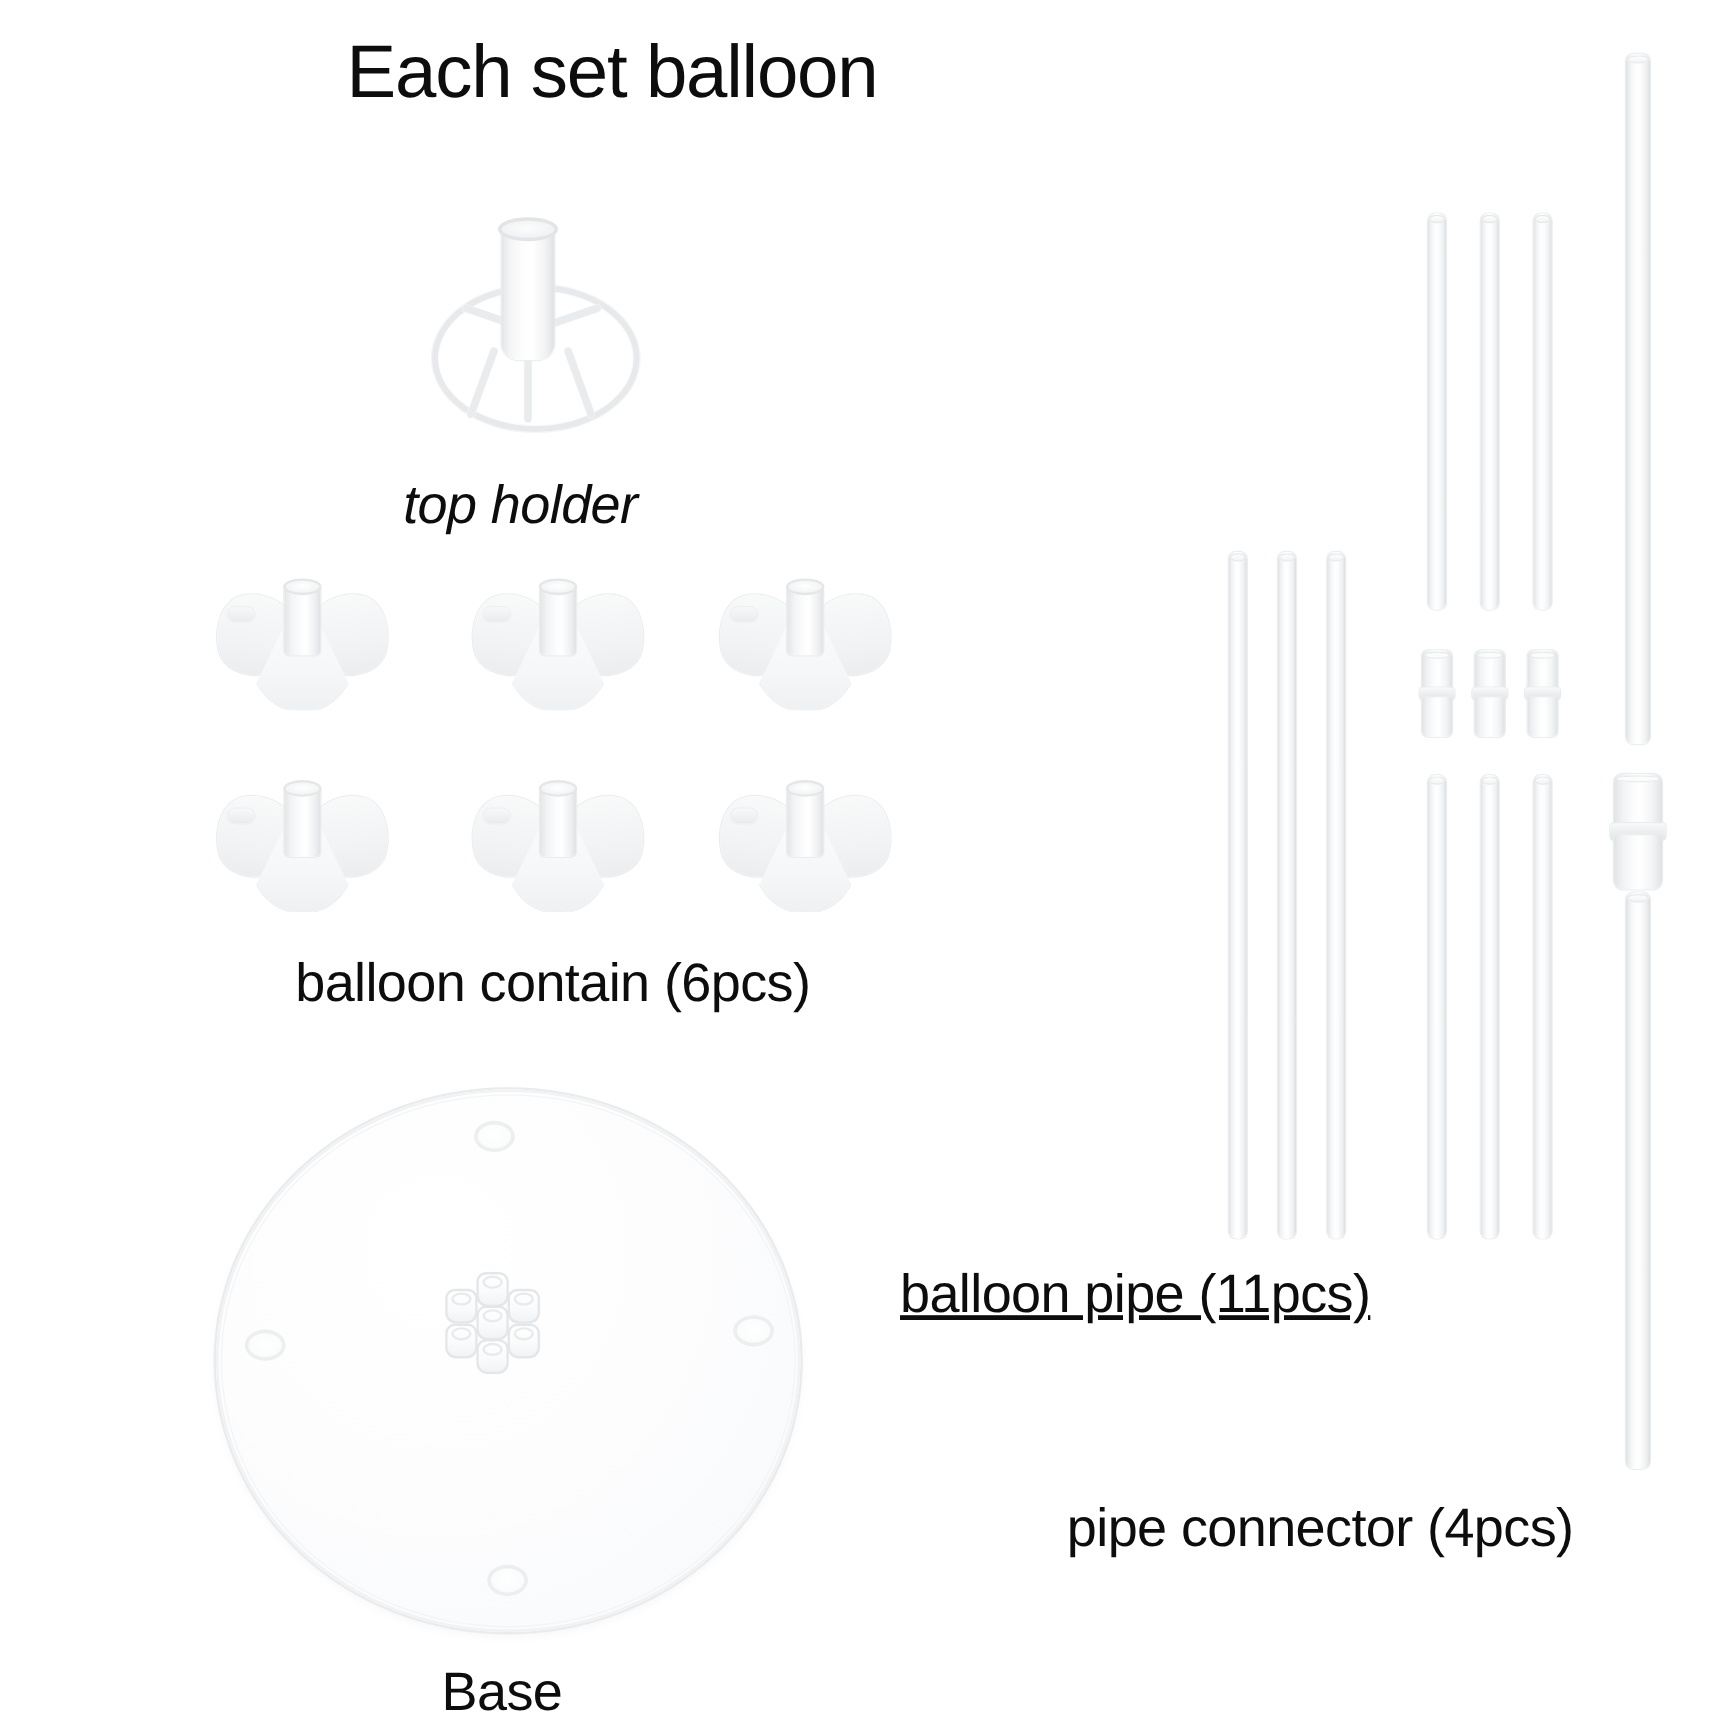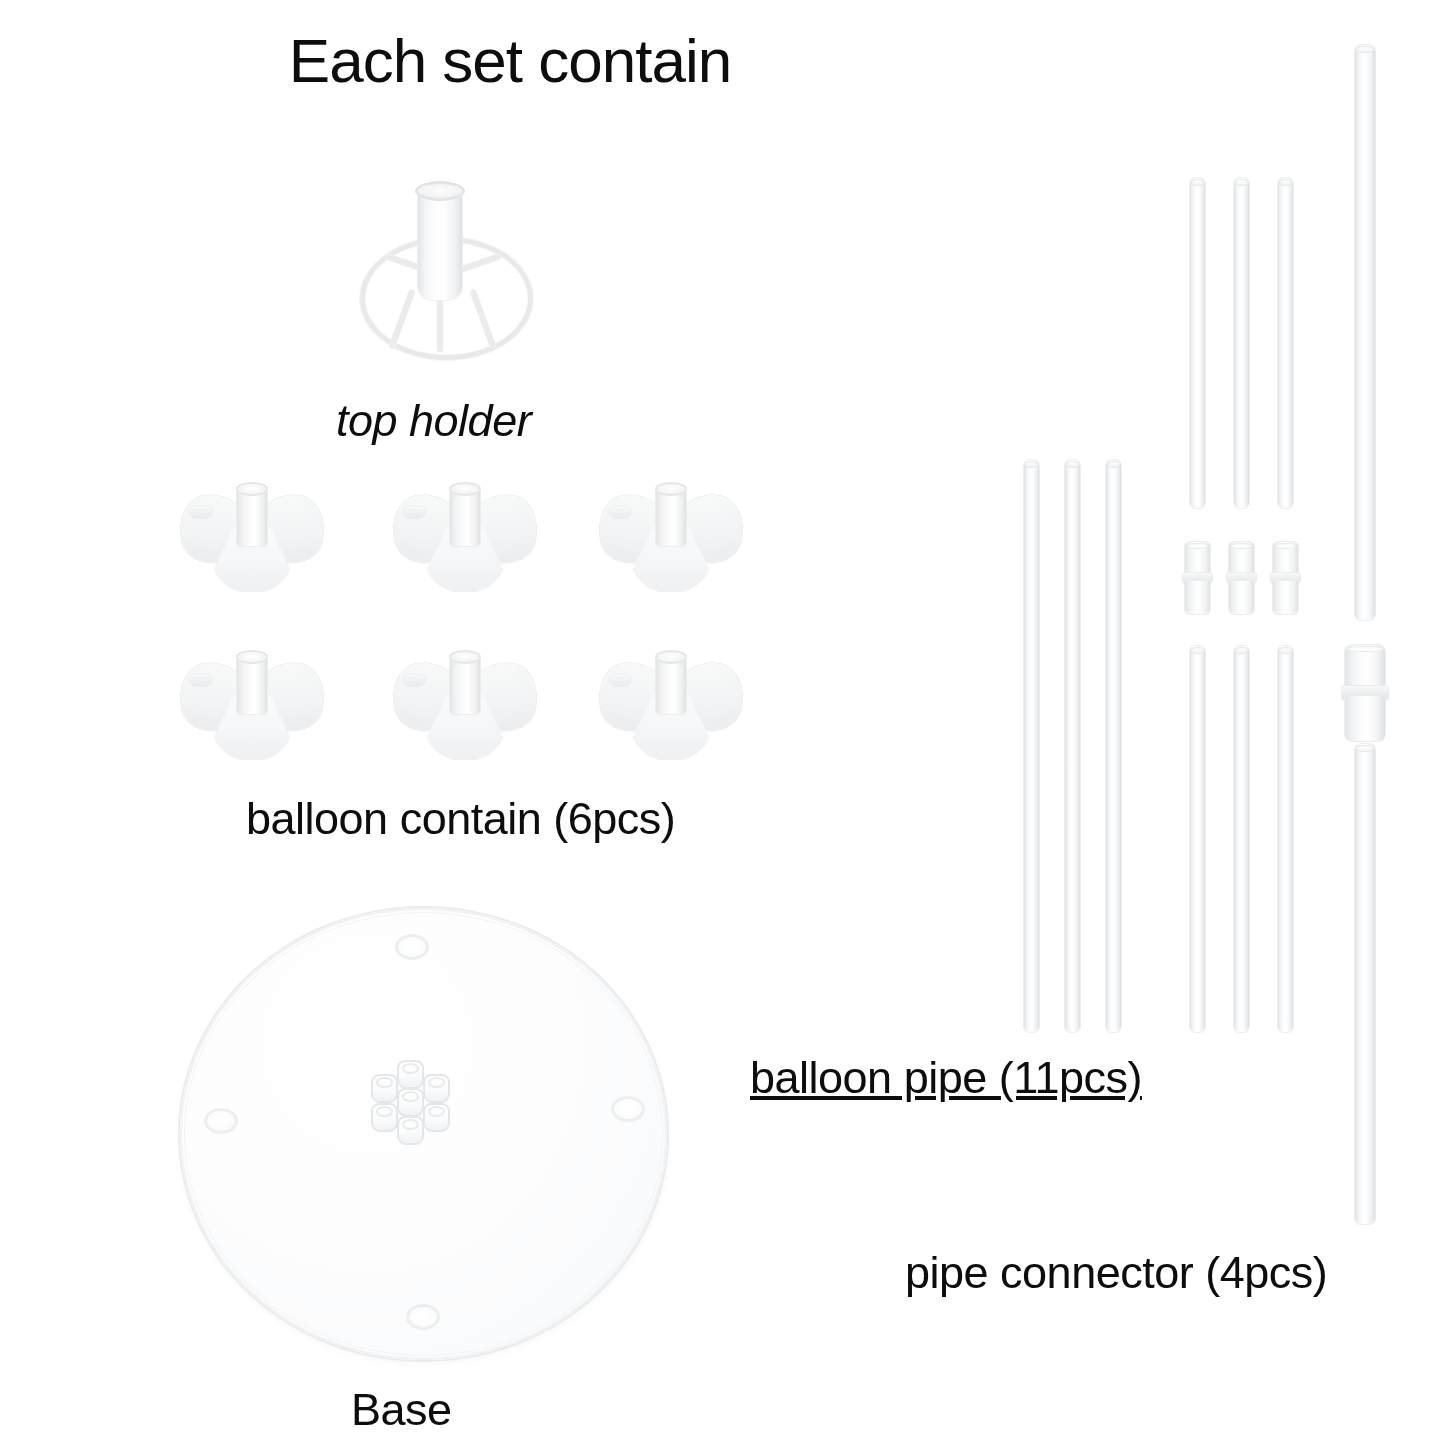--- a/index.html
+++ b/index.html
@@ -35,23 +35,23 @@
     position: absolute;
     font-size: 45px;
     line-height: 1.1;
     font-weight: 400;
     letter-spacing: -0.5px;
     color: #0d0d0d;
     white-space: nowrap;
   }
   #cap-top-holder { left: 336px; top: 396px; font-style: italic; }
   #cap-balloon-holder { left: 246px; top: 794px; }
-  #cap-base { left: 351px; top: 1385px; }
+  #cap-base { left: 368px; top: 1385px; }
   #cap-balloon-pipe { left: 750px; top: 1053px; text-decoration: underline; }
-  #cap-pipe-connector { left: 889px; top: 1248px; margin-left: 16px; }
+  #cap-pipe-connector { left: 889px; top: 1248px; }
 
   
   #top-holder-group {
     position: absolute;
     left: 352px;
     top: 180px;
     width: 180px;
     height: 185px;
   }
   .th-ring {
@@ -286,21 +286,21 @@
   .connector.big .c-bot { border-radius: 3px 3px 7px 7px; }
   .connector.big .c-ring {
     left: -3px; top: 41px; width: 46px; height: 14px;
   }
 </style>
 </head>
 <body>
 
 <div id="page">
 
-  <div class="title">Each set contain</div>
+  <div class="title">Each set balloon</div>
 
   <div id="top-holder-group">
     <div class="th-ring"></div>
     <div class="th-spoke" style="left:32px;  top:82px;  width:56px; height:6px; transform:rotate(19deg);"></div>
     <div class="th-spoke" style="right:30px; top:82px;  width:56px; height:6px; transform:rotate(-19deg);"></div>
     <div class="th-spoke" style="left:47px;  top:108px; width:6px;  height:62px; transform:rotate(20deg);"></div>
     <div class="th-spoke" style="right:46px; top:108px; width:6px;  height:62px; transform:rotate(-20deg);"></div>
     <div class="th-spoke" style="left:85px;  top:108px; width:6px;  height:64px;"></div>
     <div class="th-tube"></div>
     <div class="th-tube-lip"></div>

